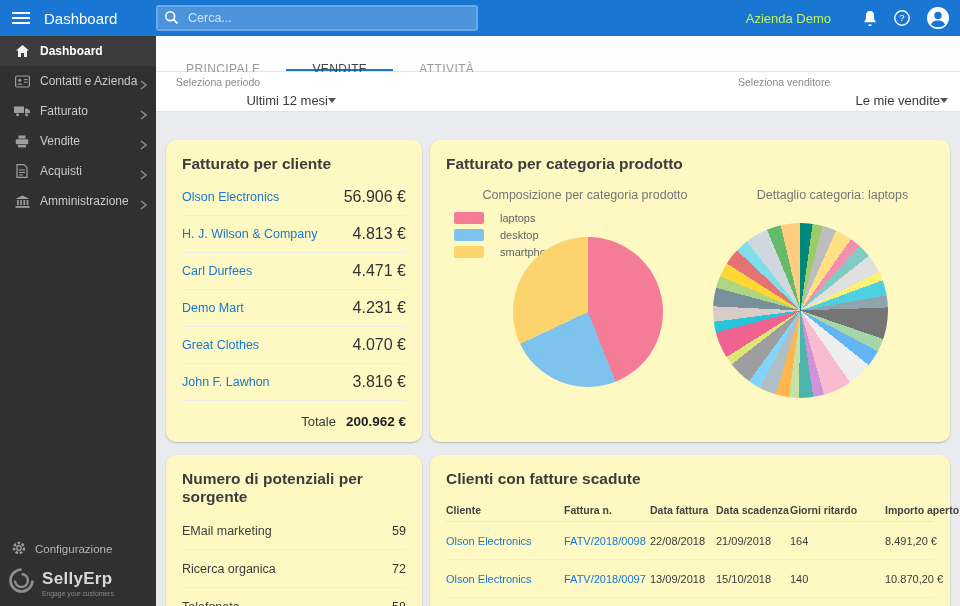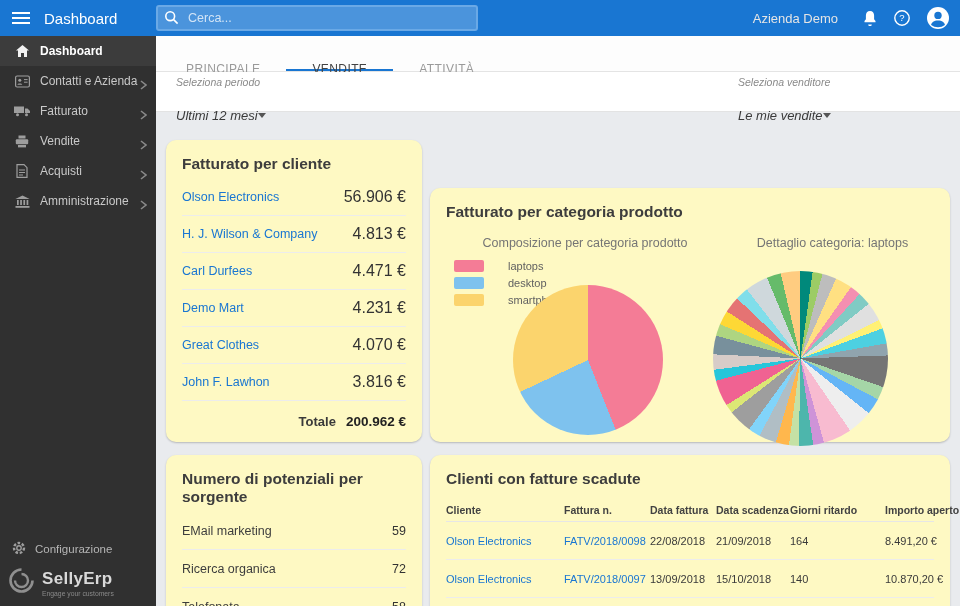--- a/index.html
+++ b/index.html
@@ -7,21 +7,21 @@
 
   
   .topbar { position:absolute; left:0; top:0; width:960px; height:36px; background:#1976d2; display:flex; align-items:center; z-index:30; }
   .hamburger { margin-left:12px; display:flex; align-items:center; cursor:pointer; }
   .topbar-title { color:#fff; font-size:15px; font-weight:500; margin-left:14px; }
   .search-wrap { position:absolute; left:156px; top:5px; width:322px; height:26px; }
   .search-input { width:100%; height:100%; background:rgba(255,255,255,0.22); border:2px solid #6aa9e6; border-radius:3px; color:#fff; font-size:12.5px; padding:0 8px 0 30px; outline:none; font-family:"Liberation Sans",sans-serif; }
   .search-input::placeholder { color:rgba(255,255,255,0.75); }
   .search-icon { position:absolute; left:8px; top:5px; }
   .topbar-right { position:absolute; right:10px; top:0; height:36px; display:flex; align-items:center; gap:15px; }
-  .company-name { color:#e5e5e5; font-size:13px; margin-right:9px; }
+  .company-name { color:#bef264; font-size:13px; margin-right:16px; }
   .icon-btn { display:flex; align-items:center; cursor:pointer; }
 
   
   .sidebar { position:absolute; left:0; top:36px; width:156px; height:570px; background:#303030; z-index:20; }
   .side-item { position:relative; height:30px; display:flex; align-items:center; padding-left:14px; gap:10px; cursor:pointer; color:#c9c9c9; }
   .side-item .s-icon { width:16px; display:flex; justify-content:center; color:#9e9e9e; }
   .side-item .s-label { font-size:12px; white-space:nowrap; }
   .side-item.active { background:#3c3c3c; color:#fff; }
   .side-item.active .s-icon { color:#f2f2f2; }
   .side-item.active .s-label { font-weight:700; }
@@ -33,49 +33,49 @@
   .logo-text-wrap { display:flex; flex-direction:column; }
   .logo-name { color:#d9d9d9; font-size:17px; font-weight:700; letter-spacing:0.3px; }
   .logo-tagline { color:#8a8a8a; font-size:6.8px; margin-top:1px; }
 
   
   .main { position:absolute; left:156px; top:36px; width:804px; height:570px; }
   .tabstrip { height:36px; background:#fdfdfd; border-bottom:1px solid #e4e4e4; display:flex; padding-left:4px; }
   .tab { padding:16px 26px; line-height:35px; font-size:12px; letter-spacing:0.4px; color:#9a9a9a; font-weight:500; cursor:pointer; border-bottom:2px solid transparent; }
   .tab.active { color:#424242; border-bottom:2px solid #1976d2; }
 
-  .filterbar { position:relative; height:40px; background:#fff; border-bottom:1px solid #e3e3e3;font-style:italic; }
+  .filterbar { position:relative; height:40px; background:#fff; border-bottom:1px solid #e3e3e3; }
   .filter-group { position:absolute; top:4px; }
   .filter-period { left:20px; width:160px; }
   .filter-seller { right:12px; width:210px; }
   .filter-label { font-size:10.5px; color:#8a8a8a; }
-  .filter-value-row { display:flex; align-items:center; justify-content:flex-start; margin-top:20px; cursor:pointer; }
+  .filter-value-row { display:flex; align-items:center; justify-content:flex-end; margin-top:5px; cursor:pointer; }
   .filter-value { font-size:13px; color:#3a3a3a; }
   .caret { width:0; height:0; border-left:4px solid transparent; border-right:4px solid transparent; border-top:5px solid #555; }
 
   .content { padding:28px 10px 0 10px; height:494px; overflow:hidden; display:grid; grid-template-columns:256px 520px; grid-template-rows:302px 230px; column-gap:8px; row-gap:13px; }
   .card { background:#fef9c3; border-radius:10px; box-shadow:0 1px 2px rgba(0,0,0,0.22); }
   .card-title { font-size:15.5px; font-weight:700; color:#3d3d3d; padding:15px 16px 6px 16px; }
 
   
   .client-list { padding:0 16px; }
   .client-row { height:37px; display:flex; align-items:center; justify-content:space-between; border-bottom:1px solid #ececec; }
   .client-link { font-size:12.5px; color:#1976d2; text-decoration:none; cursor:pointer; }
   .client-value { font-size:16px; color:#333; }
   .total-row { height:41px; display:flex; align-items:center; justify-content:flex-end; gap:10px; }
-  .total-label { font-size:13px; color:#3a3a3a;font-weight:bold; }
+  .total-label { font-size:13px; color:#3a3a3a; }
   .total-value { font-size:13.5px; color:#222; font-weight:700; }
 
   
-  .cat-card { position:relative;margin-top:48px; }
+  .cat-card { position:relative; }
   .sub-title { position:absolute; top:48px; font-size:12.5px; color:#757575; text-align:center; }
   .sub-left { left:30px; width:250px; }
   .sub-right { left:295px; width:215px; }
   .legend { position:absolute; left:24px; top:72px; display:flex; flex-direction:column; gap:5px; }
-  .legend-item { display:flex; gap:24px; }
+  .legend-item { display:flex; gap:16px; }
   .legend-swatch { width:30px; height:12px; border-radius:2px; }
   .legend-label { font-size:11px; color:#616161; }
   .pie { border-radius:50%; position:absolute; }
   .pie-main { width:150px; height:150px; left:83px; top:97px; }
   .pie-detail { width:175px; height:175px; left:283px; top:83px; }
 
   
   .source-list { padding:0 16px; }
   .source-row { height:38px; display:flex; align-items:center; justify-content:space-between; border-bottom:1px solid #ececec; }
   .source-name { font-size:12.5px; color:#3d3d3d; }

